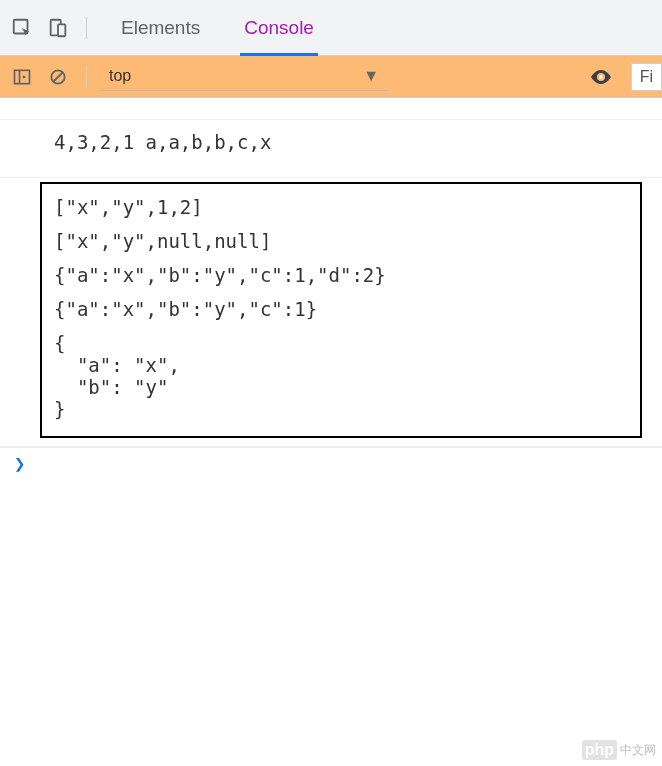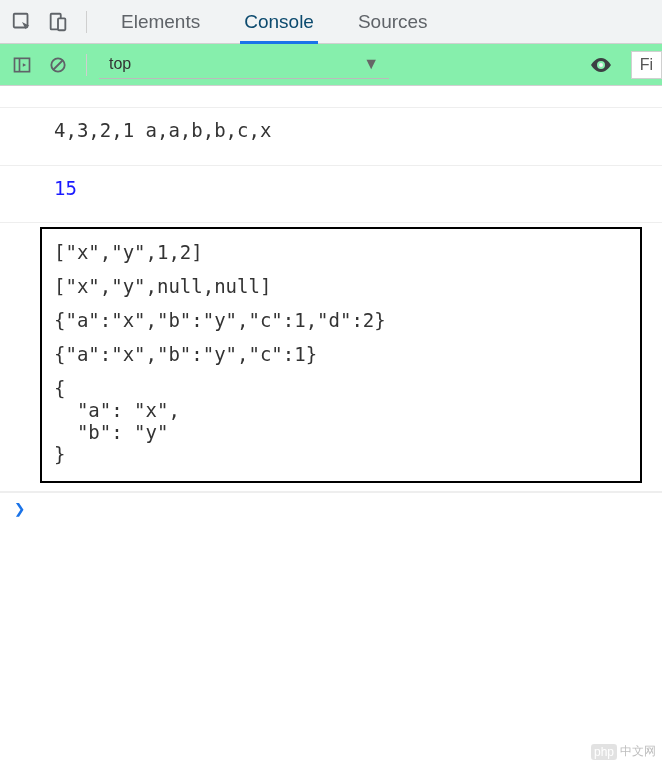--- a/index.html
+++ b/index.html
@@ -10,21 +10,21 @@
       width: 662px;
       height: 766px;
       background: #fff;
       overflow: hidden;
       position: relative;
     }
     
     .tabs-bar {
       display: flex;
       align-items: center;
-      height: 44px;
+      height: 56px;
       border-bottom: 1px solid #d0d0d0;
       background: #f1f3f4;
       padding-left: 10px;
     }
     .tool-icon {
       width: 24px;
       height: 24px;
       display: flex;
       align-items: center;
       justify-content: center;
@@ -42,38 +42,38 @@
       padding: 0 22px;
       height: 100%;
       display: flex;
       align-items: center;
       font-size: 19px;
       color: #5f6368;
       cursor: pointer;
       position: relative;
     }
     .tab.active {
-      color: #0c4a6e;
+      color: #a21caf;
     }
     .tab.active::after {
       content: "";
       position: absolute;
       left: 18px;
       right: 18px;
       bottom: -1px;
       height: 3px;
       background: #1a73e8;
     }
     
     .toolbar {
       display: flex;
       align-items: center;
       height: 42px;
       border-bottom: 1px solid #d0d0d0;
-      background: #86efac;
+      background: #fdba74;
       padding-left: 10px;
     }
     .context-select {
       display: flex;
       align-items: center;
       height: 28px;
       padding: 0 10px;
       font-size: 16px;
       color: #333;
       border-bottom: 1px solid #bbb;
@@ -153,22 +153,22 @@
     .watermark .ph {
       display: inline-flex;
       align-items: center;
       gap: 3px;
     }
     .watermark .ele {
       background: #ccc;
       color: #fff;
       border-radius: 3px;
       padding: 1px 3px;
-      font-size: 12px;
-      font-weight: normal;
+      font-size: 16px;
+      font-weight: bold;
     }
     svg { display: block; }
   </style>
 </head>
 <body>
 
 <div class="tabs-bar">
   <div class="tool-icon">
     <svg width="22" height="22" viewBox="0 0 24 24" fill="none" stroke="#5f6368" stroke-width="2">
       <rect x="3" y="3" width="15" height="15" rx="1"></rect>
@@ -177,21 +177,20 @@
   </div>
   <div class="tool-icon">
     <svg width="22" height="22" viewBox="0 0 24 24" fill="none" stroke="#5f6368" stroke-width="2">
       <rect x="4" y="3" width="11" height="17" rx="1"></rect>
       <rect x="12" y="8" width="8" height="13" rx="1" fill="#f1f3f4"></rect>
     </svg>
   </div>
   <div class="vsep"></div>
   <div class="tab">Elements</div>
   <div class="tab active">Console</div>
-  <div class="tab">Sources</div>
 </div>
 
 <div class="toolbar">
   <div class="tool-icon">
     <svg width="20" height="20" viewBox="0 0 24 24" fill="none" stroke="#5f6368" stroke-width="2">
       <rect x="3" y="4" width="18" height="16"></rect>
       <line x1="9" y1="4" x2="9" y2="20"></line>
       <path d="M13 10 L17 12 L13 14 Z" fill="#5f6368" stroke="none"></path>
     </svg>
   </div>
@@ -213,21 +212,20 @@
     </svg>
   </div>
   <div class="filter-box">
     <span>Fi</span>
   </div>
 </div>
 
 <div class="console">
   <div class="row-truncated"></div>
   <div class="log-row">4,3,2,1 a,a,b,b,c,x</div>
-  <div class="log-row"><span class="num">15</span></div>
   <div style="border-bottom:1px solid #eee;">
     <div class="boxed-group">
       <div class="line">["x","y",1,2]</div>
       <div class="line">["x","y",null,null]</div>
       <div class="line">{"a":"x","b":"y","c":1,"d":2}</div>
       <div class="line">{"a":"x","b":"y","c":1}</div>
       <div class="line">{
   "a": "x",
   "b": "y"
 }</div>

